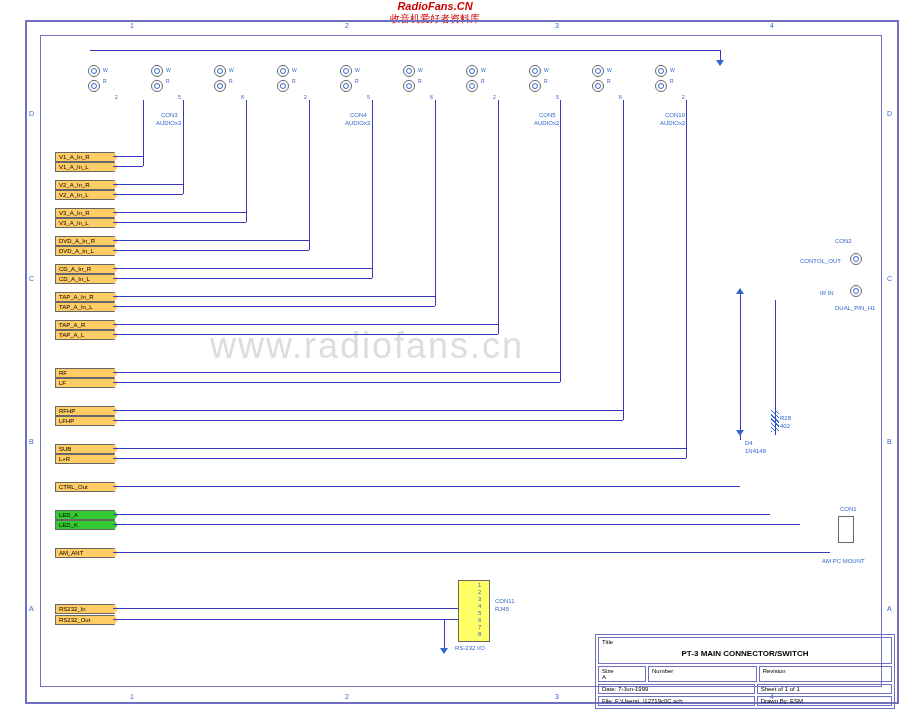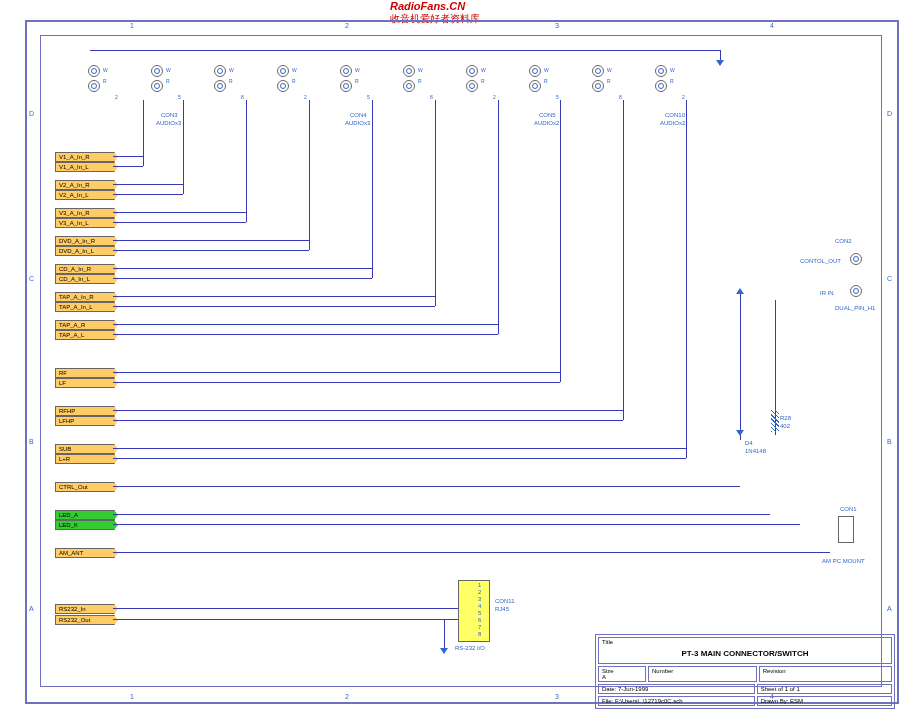--- a/index.html
+++ b/index.html
@@ -1,20 +1,20 @@
 <!DOCTYPE html>
 <html><head>
 <meta charset="utf-8">
 <style>
 body{margin:0;font-family:Arial,sans-serif;font-size:6px;background:#fff;color:#000}
 .page{position:relative;width:920px;height:711px;background:#fff}
 .border-outer{position:absolute;left:25px;top:20px;width:870px;height:680px;border:2px solid #7070c0}
 .border-inner{position:absolute;left:40px;top:35px;width:840px;height:650px;border:1px solid #7070c0}
 .watermark{position:absolute;left:210px;top:325px;font-size:36px;color:#ddd;font-weight:400;letter-spacing:2px}
-.header{position:absolute;left:390px;top:0;}
+.header{position:absolute;left:390px;top:0;text-align:center}
 .header .h1{color:#c00;font-style:italic;font-size:11px;font-weight:600}
 .header .h2{color:#c00;font-size:10px}
 .net-label{position:absolute;background:#fc6;border:1px solid #666;padding:0 3px;height:8px;line-height:8px;font-size:6px;white-space:nowrap;width:52px}
 .net-label.green{background:#3c3}
 .net-label::after{content:"";position:absolute;right:-4px;top:-1px;border-top:5px solid transparent;border-bottom:5px solid transparent;border-left:4px solid #fc6}
 .net-label.green::after{border-left-color:#3c3}
 .conn{position:absolute;width:55px;height:45px}
 .conn .rca{position:absolute;width:10px;height:10px;border:1px solid #666;border-radius:50%}
 .conn .rca::after{content:"";position:absolute;left:2px;top:2px;width:4px;height:4px;border:1px solid #36c;border-radius:50%}
 .conn .lbl{position:absolute;font-size:5px;color:#36c}
@@ -34,20 +34,21 @@
 <body>
 <div class="page">
 
 <div class="header">
   <div class="h1">RadioFans.CN</div>
   <div class="h2">收音机爱好者资料库</div>
 </div>
 
 <div class="border-outer"></div>
 <div class="border-inner"></div>
+<div class="watermark">www.radiofans.cn</div>
 
 <div class="grid-label" style="left:130px;top:22px">1</div>
 <div class="grid-label" style="left:345px;top:22px">2</div>
 <div class="grid-label" style="left:555px;top:22px">3</div>
 <div class="grid-label" style="left:770px;top:22px">4</div>
 <div class="grid-label" style="left:130px;top:693px">1</div>
 <div class="grid-label" style="left:345px;top:693px">2</div>
 <div class="grid-label" style="left:555px;top:693px">3</div>
 <div class="grid-label" style="left:770px;top:693px">4</div>
 <div class="grid-label" style="left:29px;top:110px">D</div>

